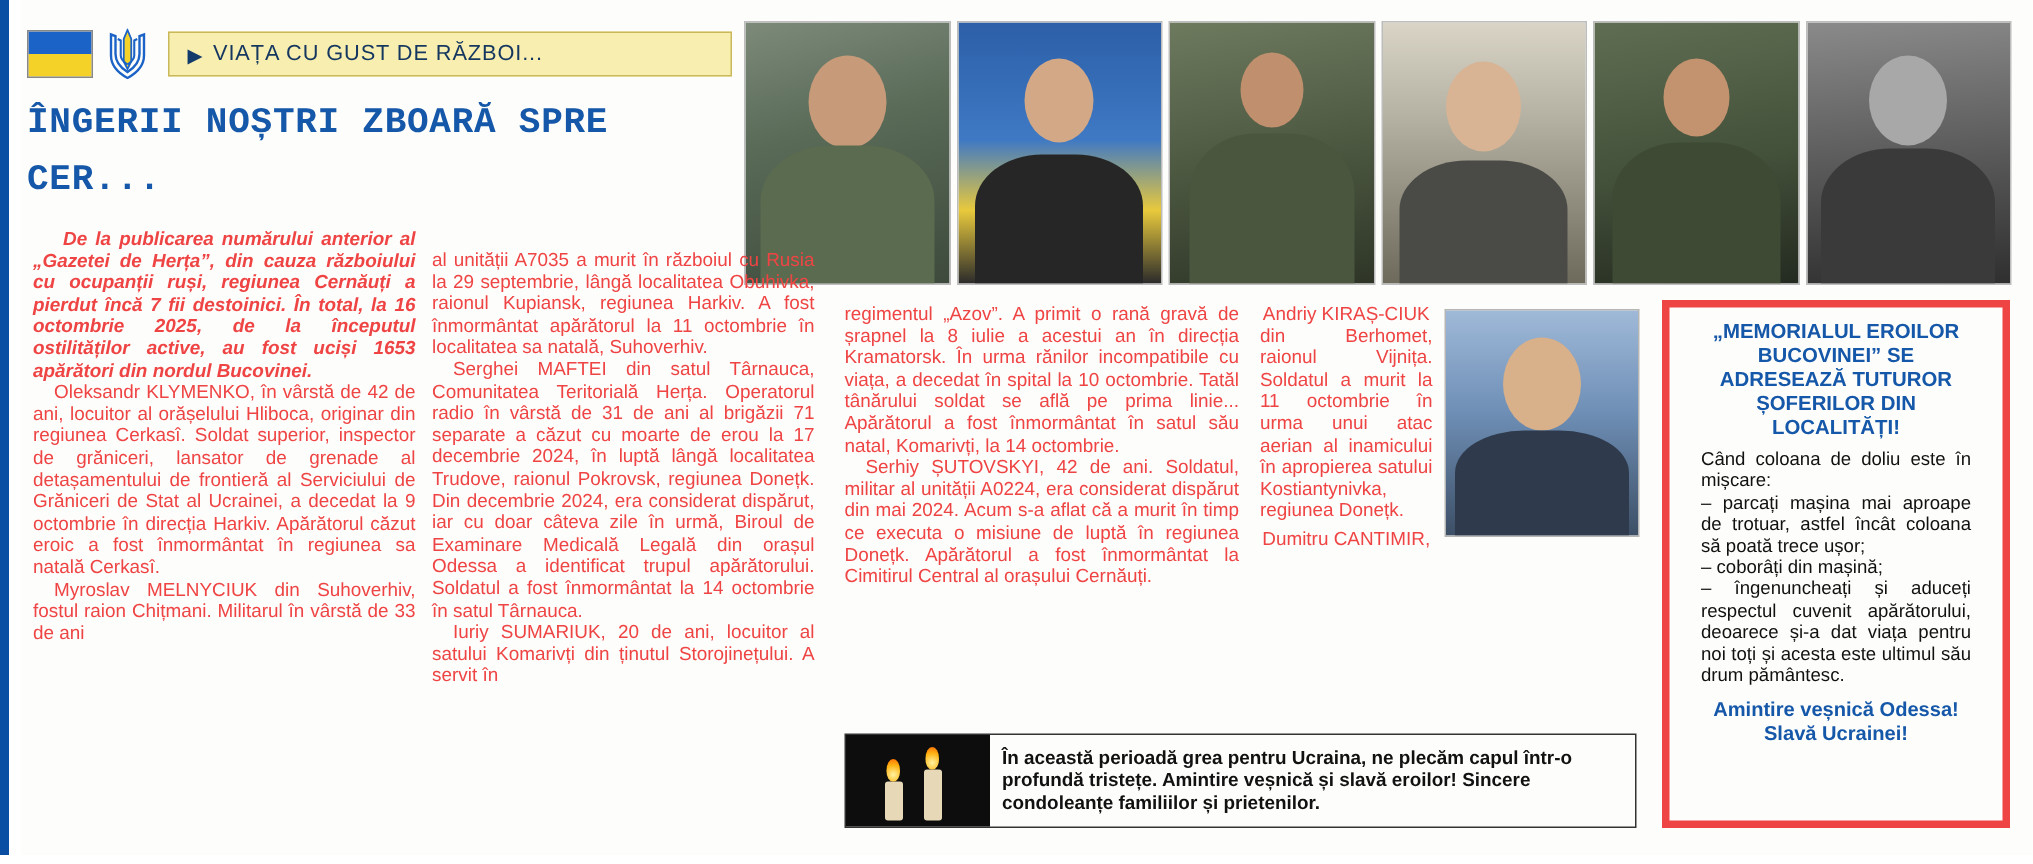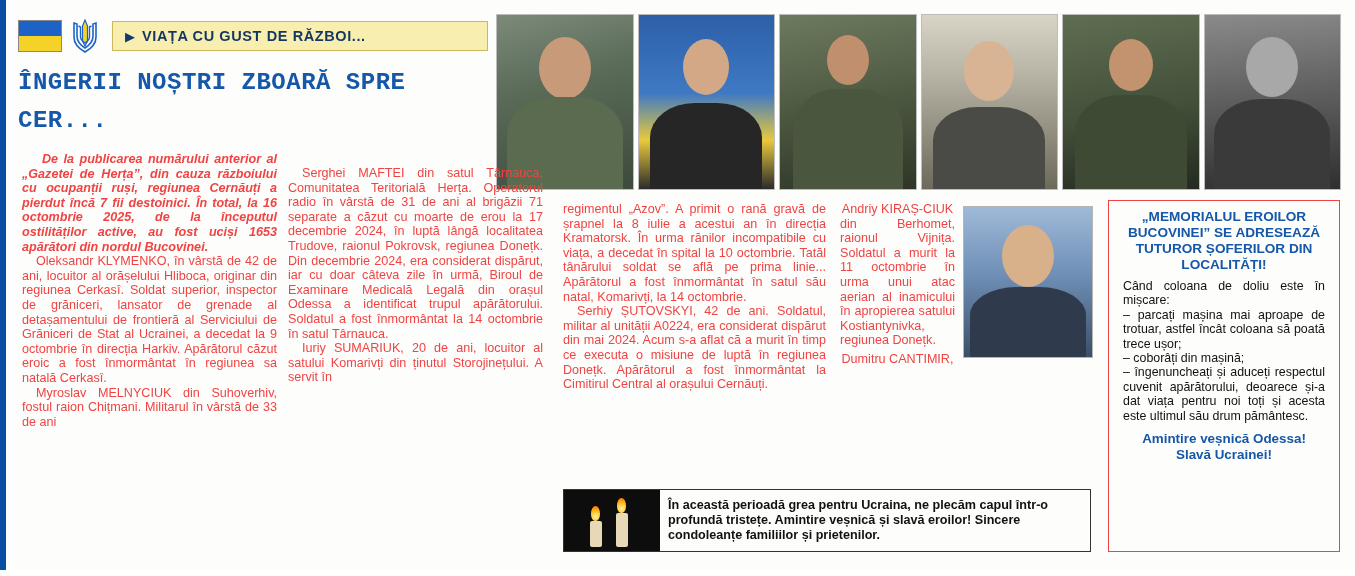--- a/index.html
+++ b/index.html
@@ -62,21 +62,21 @@
     align-items: center;
     padding-left: 12px;
     box-sizing: border-box;
   }
   .banner .arrow {
     color: #123a6b;
     font-size: 13px;
     margin-right: 7px;
   }
   .banner .banner-text {
-    font-weight: bold;
+    font-weight: normal;
     font-size: 14.5px;
     letter-spacing: 0.6px;
     color: #14365f;
     font-family: "Liberation Sans", sans-serif;
   }
 
   
   .headline {
     position: absolute;
     left: 18px; top: 64px;
@@ -151,23 +151,23 @@
     background: linear-gradient(180deg,#9fb9d8 0%, #6f8fb6 45%, #3c4f66 100%);
     overflow: hidden;
   }
   #col4b { left: 963px; top: 366px; width: 128px; }
 
   
   .memorial {
     position: absolute;
     left: 1108px; top: 200px;
     width: 232px; height: 352px;
-    border: 1px solid #ef4444;
-    box-sizing: border-box;
-    padding: 8px 14px;
+    border: 5px solid #ef4444;
+    box-sizing: border-box;
+    padding: 8px 21px;
     font-size: 12.4px;
     line-height: 14.4px;
     text-align: justify;
     color: #111;
   }
   .memorial .mem-title {
     text-align: center;
     font-weight: bold;
     font-size: 13.6px;
     line-height: 16px;
@@ -288,20 +288,21 @@
     <p class="lead">De la publicarea numărului anterior al „Gazetei de Herța”, din cauza războiului cu ocupanții ruși, regiunea Cernăuți a pierdut încă 7 fii destoinici. În total, la 16 octombrie 2025, de la începutul ostilităților active, au fost uciși 1653 apărători din nordul Bucovinei.</p>
     <p>
       <span class="name">Oleksandr KLYMENKO,</span><span> în vârstă de 42 de ani, locuitor al orășelului Hliboca, originar din regiunea Cerkasî. Soldat superior, inspector de grăniceri, lansator de grenade al detașamentului de frontieră al Serviciului de Grăniceri de Stat al Ucrainei, a decedat la 9 octombrie în direcția Harkiv. Apărătorul căzut eroic a fost înmormântat în regiunea sa natală Cerkasî.</span>
     </p>
     <p>
       <span class="name">Myroslav MELNYCIUK</span><span> din Suhoverhiv, fostul raion Chițmani. Militarul în vârstă de 33 de ani</span>
     </p>
   </div>
 
   <div class="col" id="col2">
+    <p style="text-indent:0">al unității A7035 a murit în războiul cu Rusia la 29 septembrie, lângă localitatea Obuhivka, raionul Kupiansk, regiunea Harkiv. A fost înmormântat apărătorul la 11 octombrie în localitatea sa natală, Suhoverhiv.</p>
     <p>
       <span class="name">Serghei MAFTEI</span><span> din satul Târnauca, Comunitatea Teritorială Herța. Operatorul radio în vârstă de 31 de ani al brigăzii 71 separate a căzut cu moarte de erou la 17 decembrie 2024, în luptă lângă localitatea Trudove, raionul Pokrovsk, regiunea Donețk. Din decembrie 2024, era considerat dispărut, iar cu doar câteva zile în urmă, Biroul de Examinare Medicală Legală din orașul Odessa a identificat trupul apărătorului. Soldatul a fost înmormântat la 14 octombrie în satul Târnauca.</span>
     </p>
     <p>
       <span class="name">Iuriy SUMARIUK,</span><span> 20 de ani, locuitor al satului Komarivți din ținutul Storojinețului. A servit în</span>
     </p>
   </div>
 
   <div class="col" id="col3">
     <p style="text-indent:0">regimentul „Azov”. A primit o rană gravă de șrapnel la 8 iulie a acestui an în direcția Kramatorsk. În urma rănilor incompatibile cu viața, a decedat în spital la 10 octombrie. Tatăl tânărului soldat se află pe prima linie... Apărătorul a fost înmormântat în satul său natal, Komarivți, la 14 octombrie.</p>

